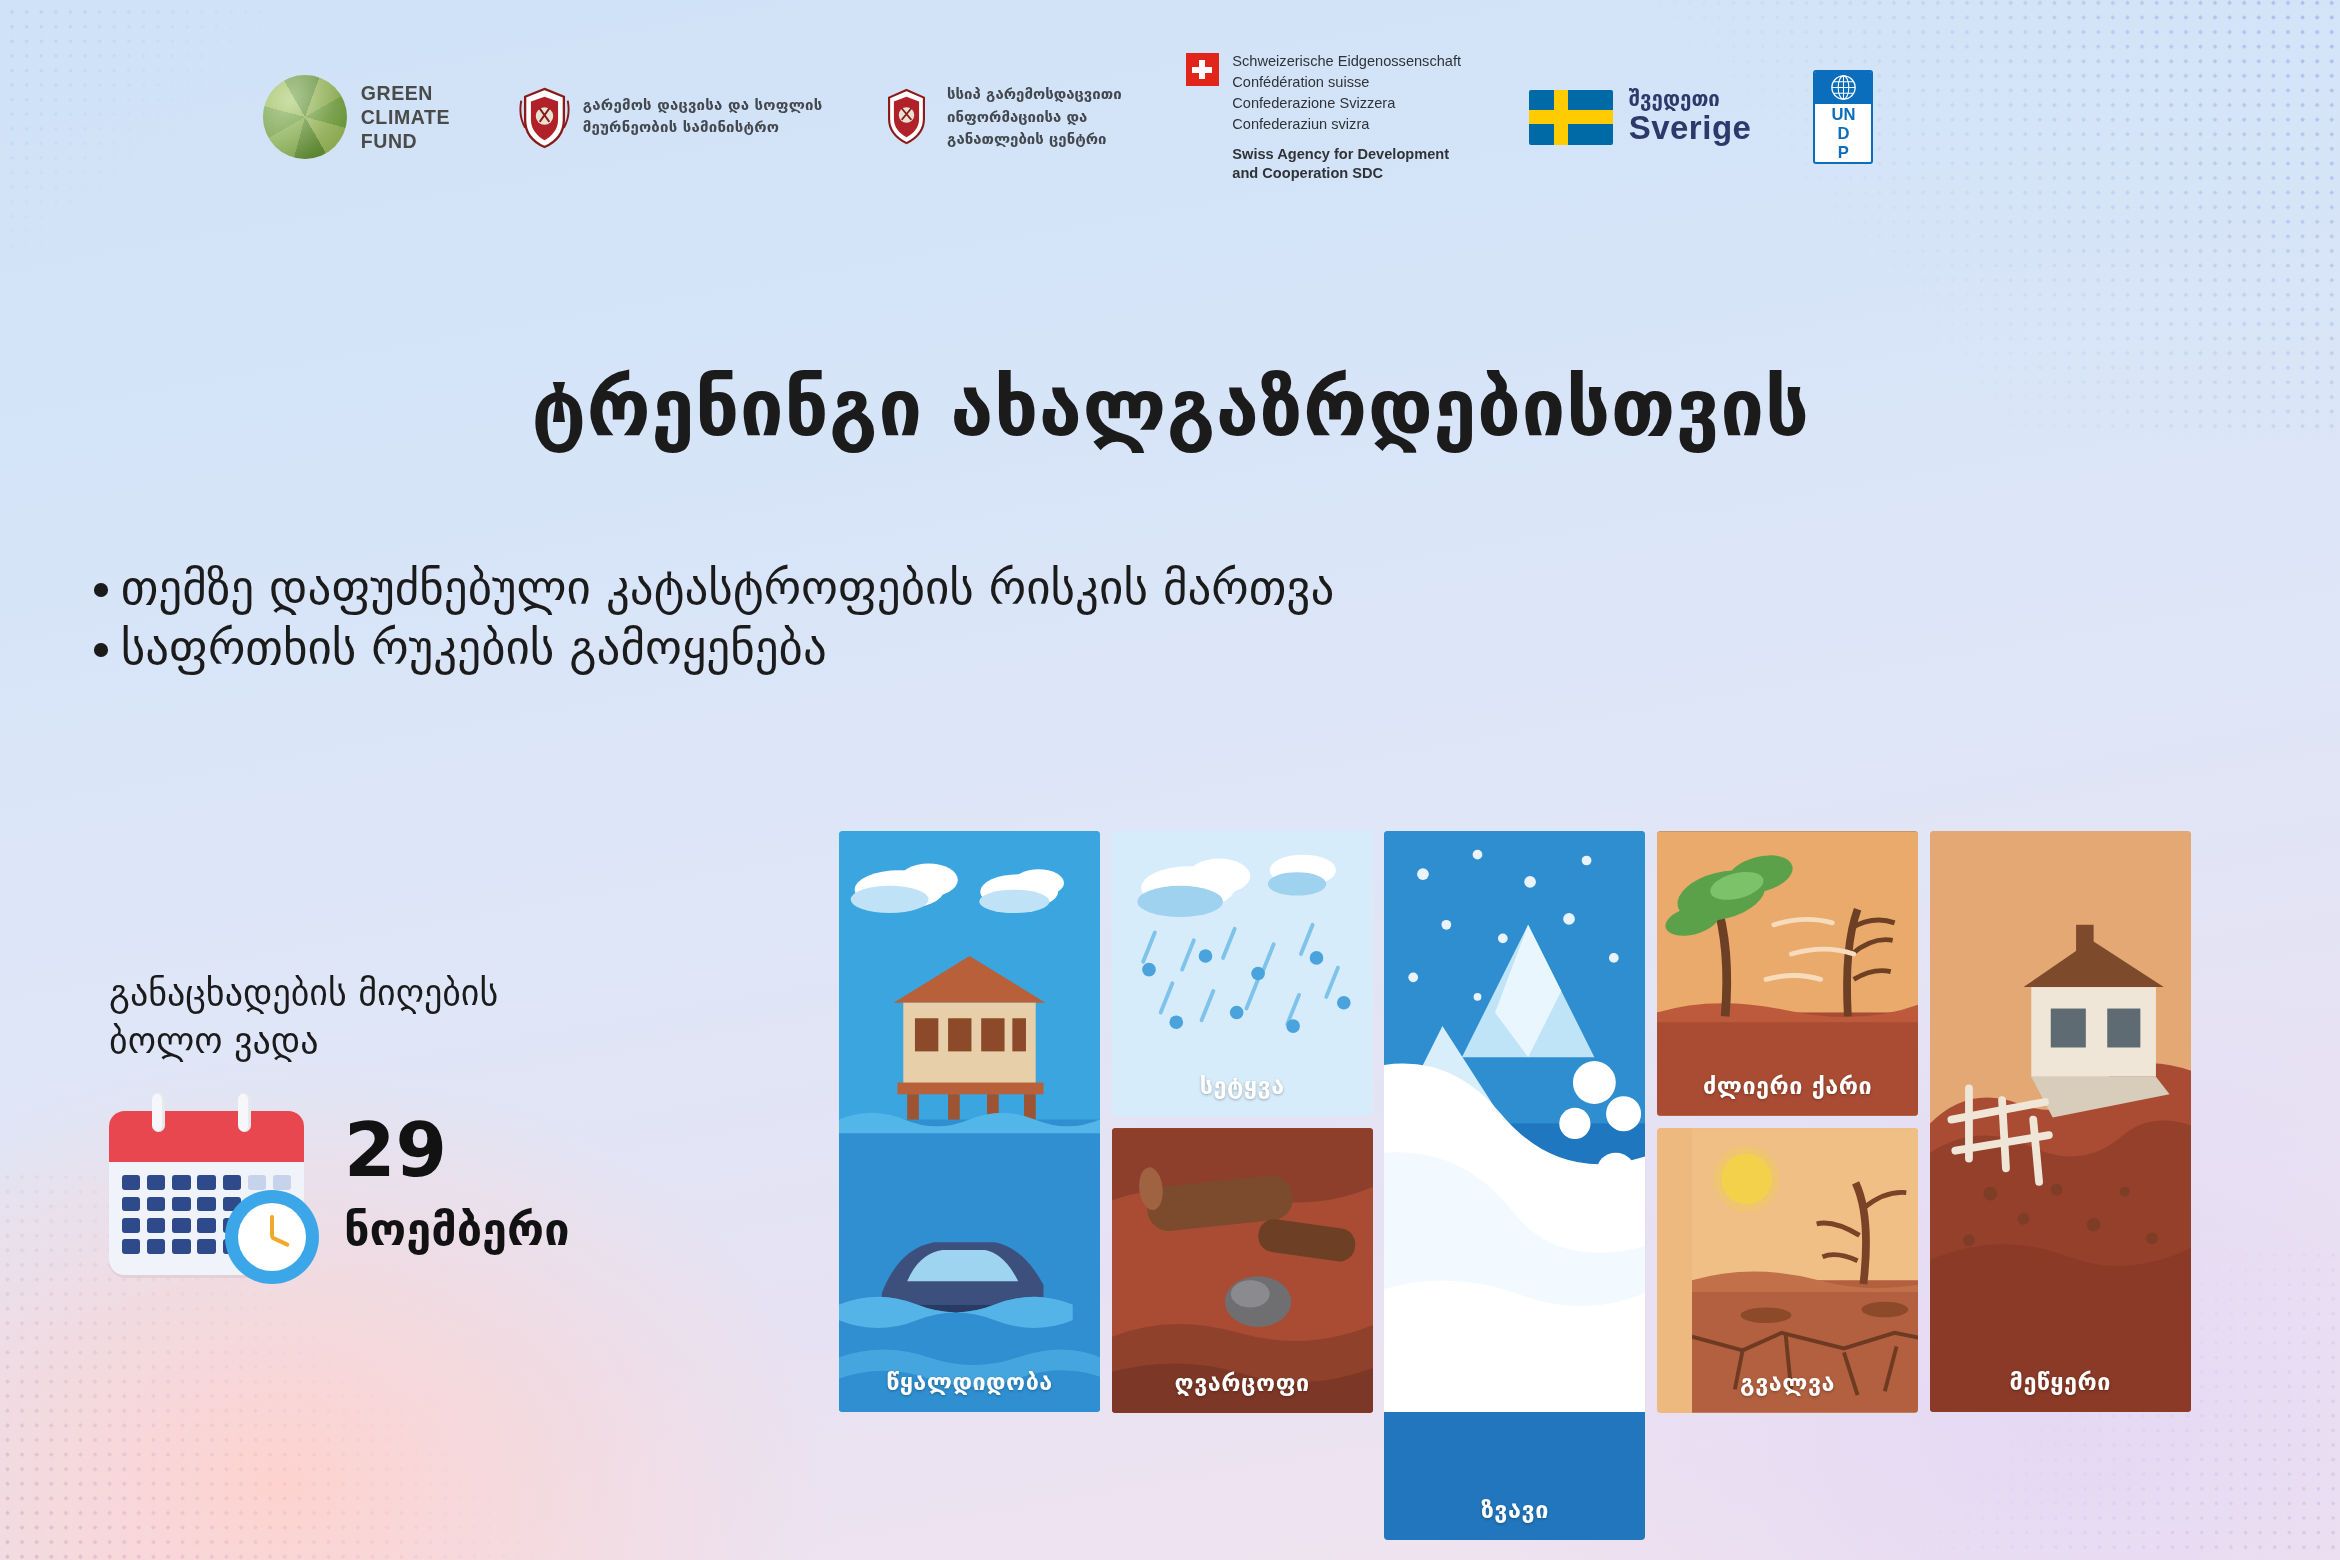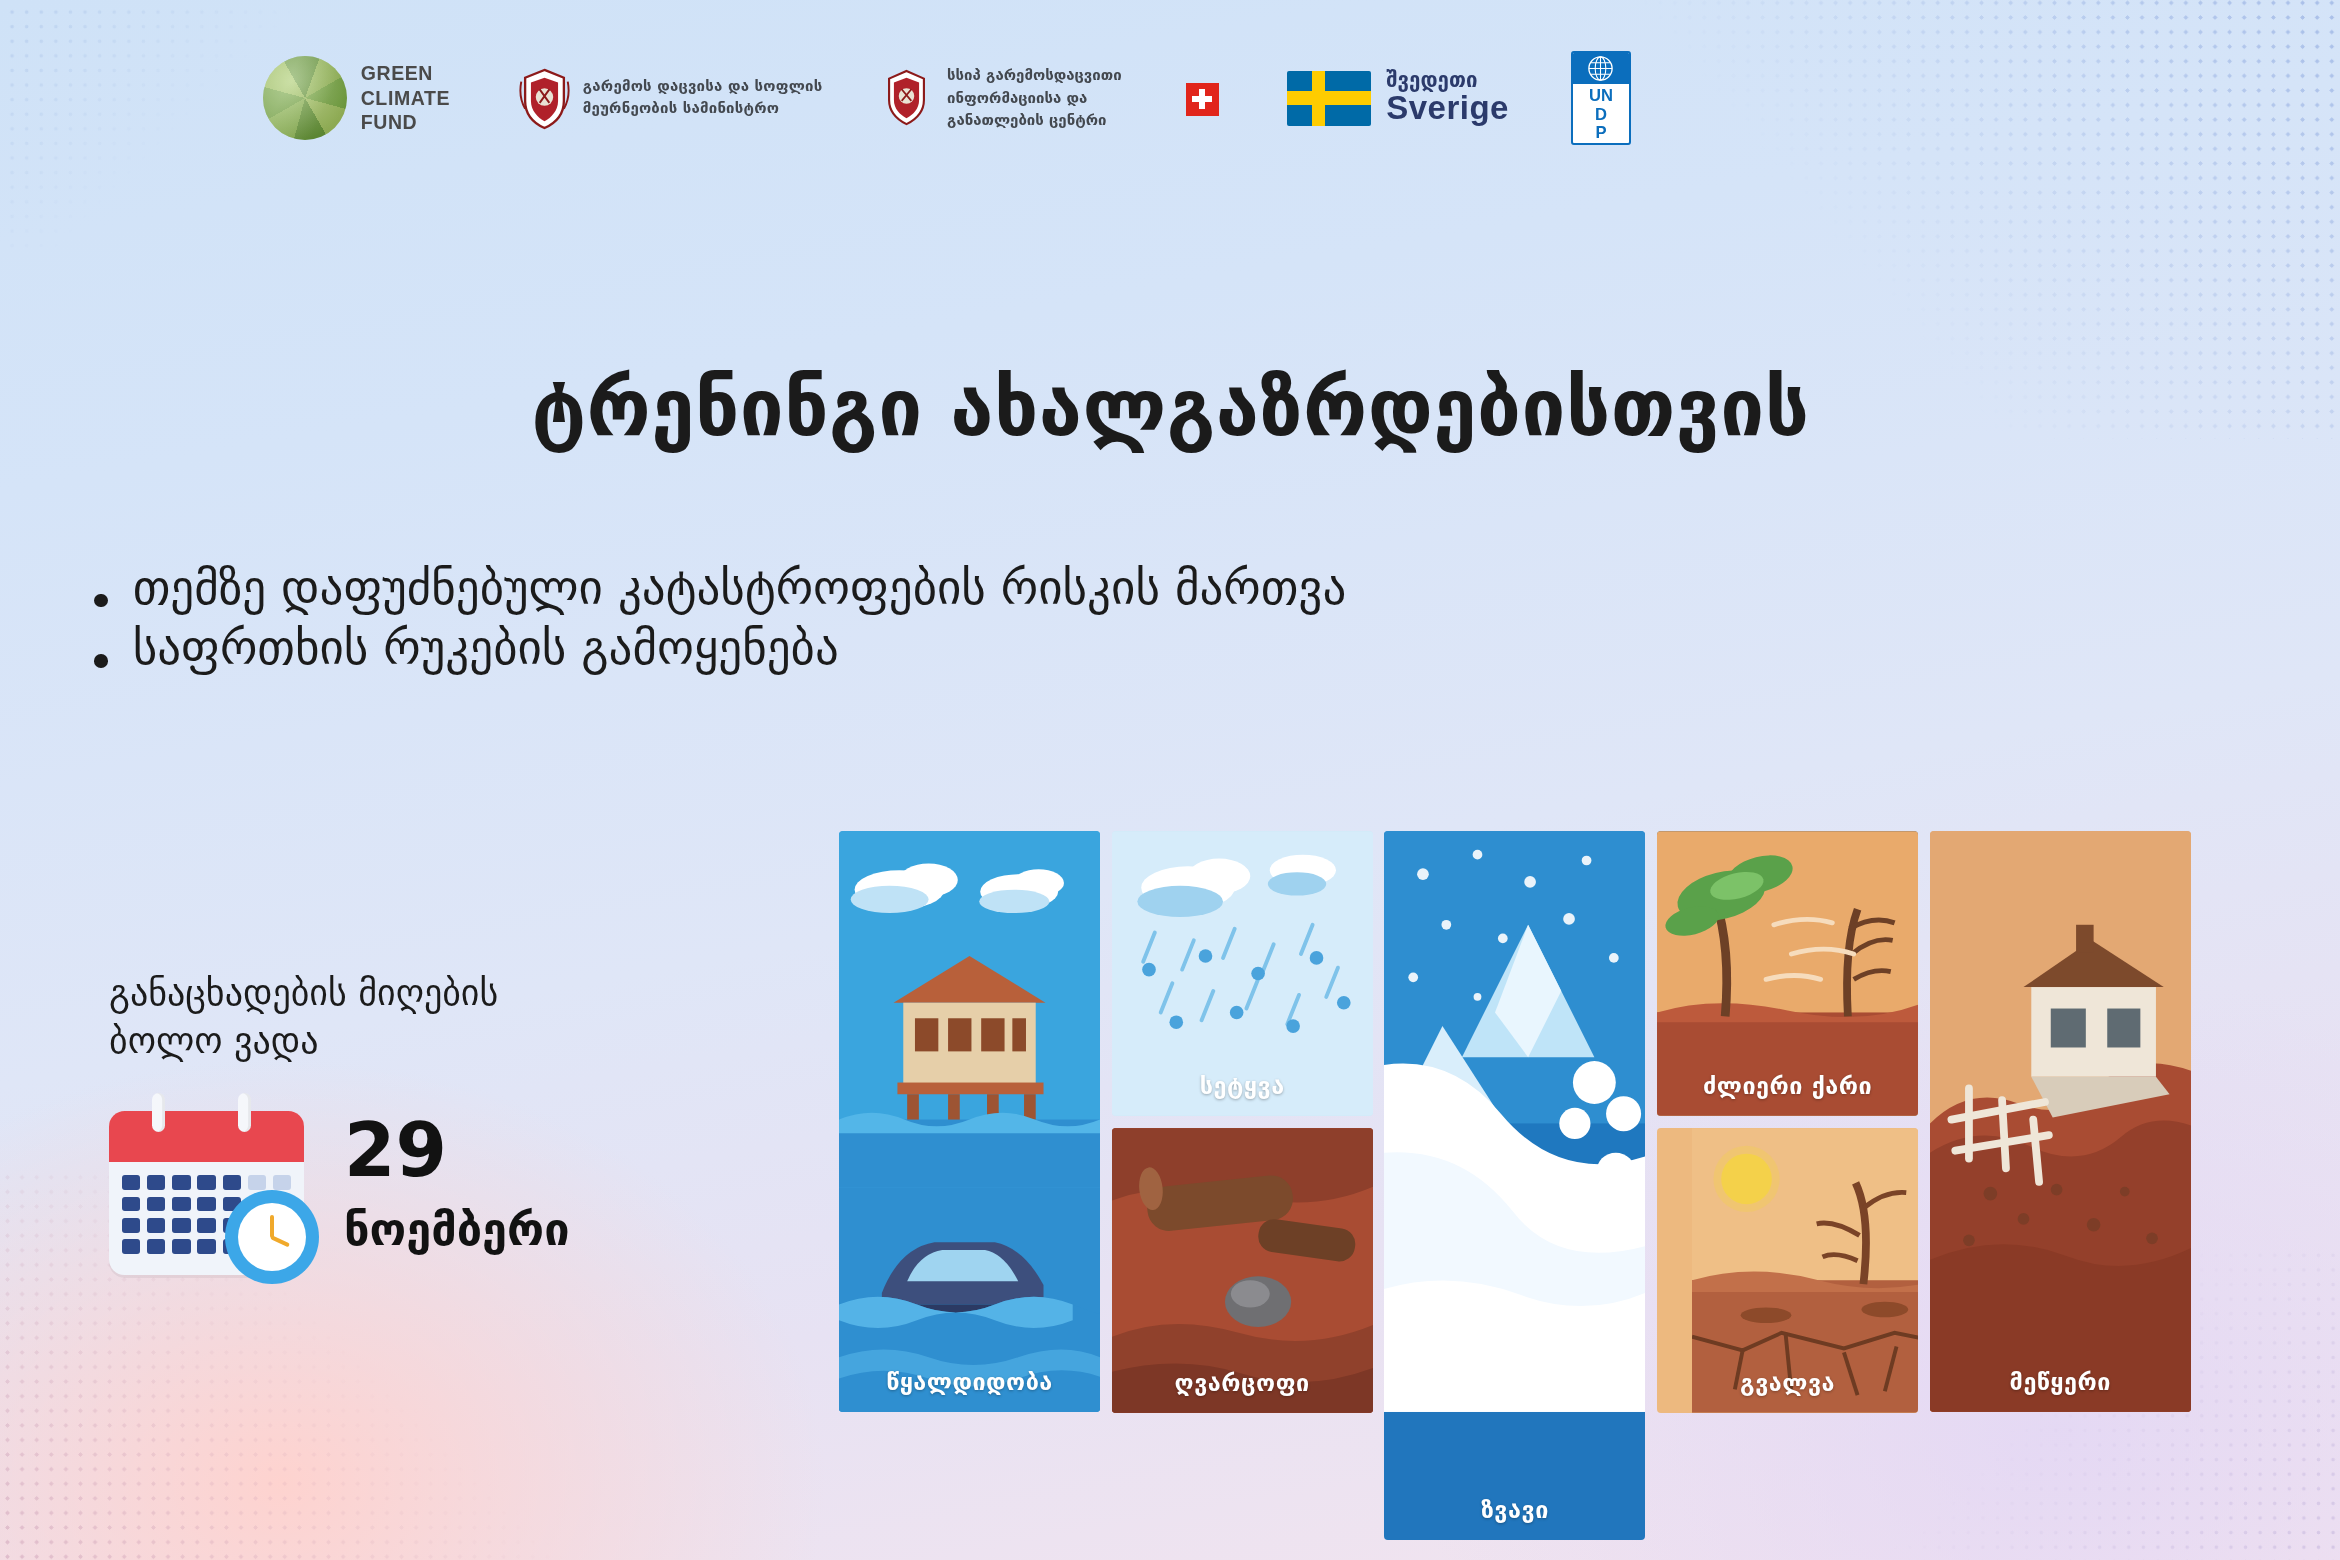--- a/index.html
+++ b/index.html
@@ -122,21 +122,21 @@
     text-align: center;
     font-family: "DejaVu Sans", sans-serif;
     font-weight: 700; font-size: 78px; color: #1b1b1b; letter-spacing: 0.5px;
   }
 
   .bullets {
     position: absolute; top: 558px; left: 94px;
     font-family: "DejaVu Sans", sans-serif;
   }
   .bullet {
-    display: flex; align-items: center; gap: 25px;
+    display: flex; align-items: flex-start; gap: 13px;
     font-size: 47px; color: #1b1b1b; line-height: 1.28; font-weight: 500;
   }
   .bullet .dot {
     width: 13.7px; height: 13.7px; border-radius: 50%; background: #1b1b1b;
     margin-top: 25px; flex: 0 0 auto;
   }
 
   
   .deadline {
     position: absolute; left: 109px; top: 969px; width: 644px;
@@ -242,20 +242,28 @@
         <path d="M20 34 L30 22 M20 22 L30 34" stroke="#8c1a1a" stroke-width="1.8"></path>
       </svg>
     </div>
     <div class="cap" style="white-space:pre-line">სსიპ გარემოსდაცვითი
 ინფორმაციისა და
 განათლების ცენტრი</div>
   </div>
 
   <div class="sdc">
     <div class="swiss-cross"></div>
+    <div class="sdc-lines">
+      <div>Schweizerische Eidgenossenschaft</div>
+      <div>Confédération suisse</div>
+      <div>Confederazione Svizzera</div>
+      <div>Confederaziun svizra</div>
+      <div class="b">Swiss Agency for Development</div>
+      <div class="b" style="margin-top:0">and Cooperation SDC</div>
+    </div>
   </div>
 
   <div class="sweden">
     <div class="se-flag"></div>
     <div class="se-text">
       <div class="ka">შვედეთი</div>
       <div class="en">Sverige</div>
     </div>
   </div>
 

